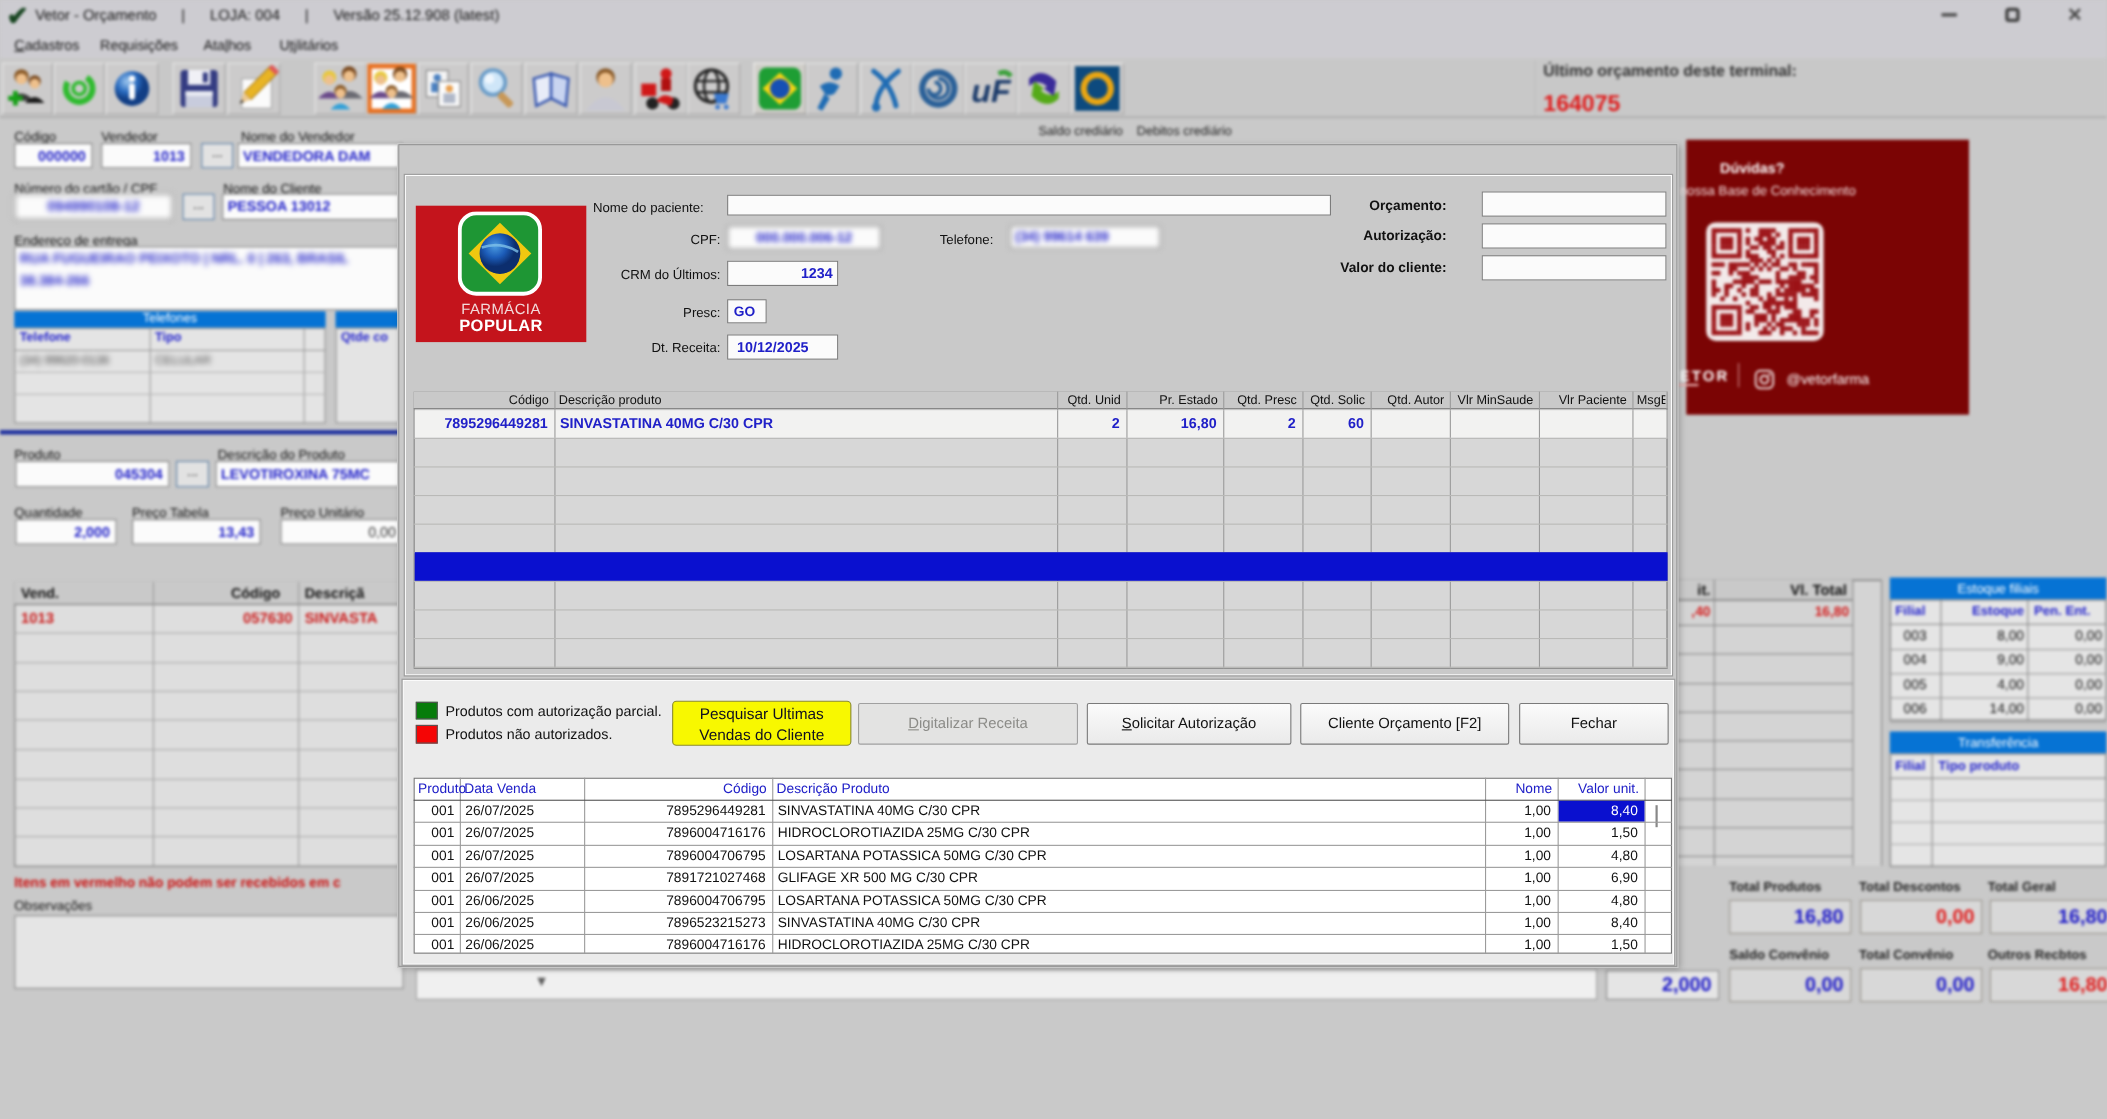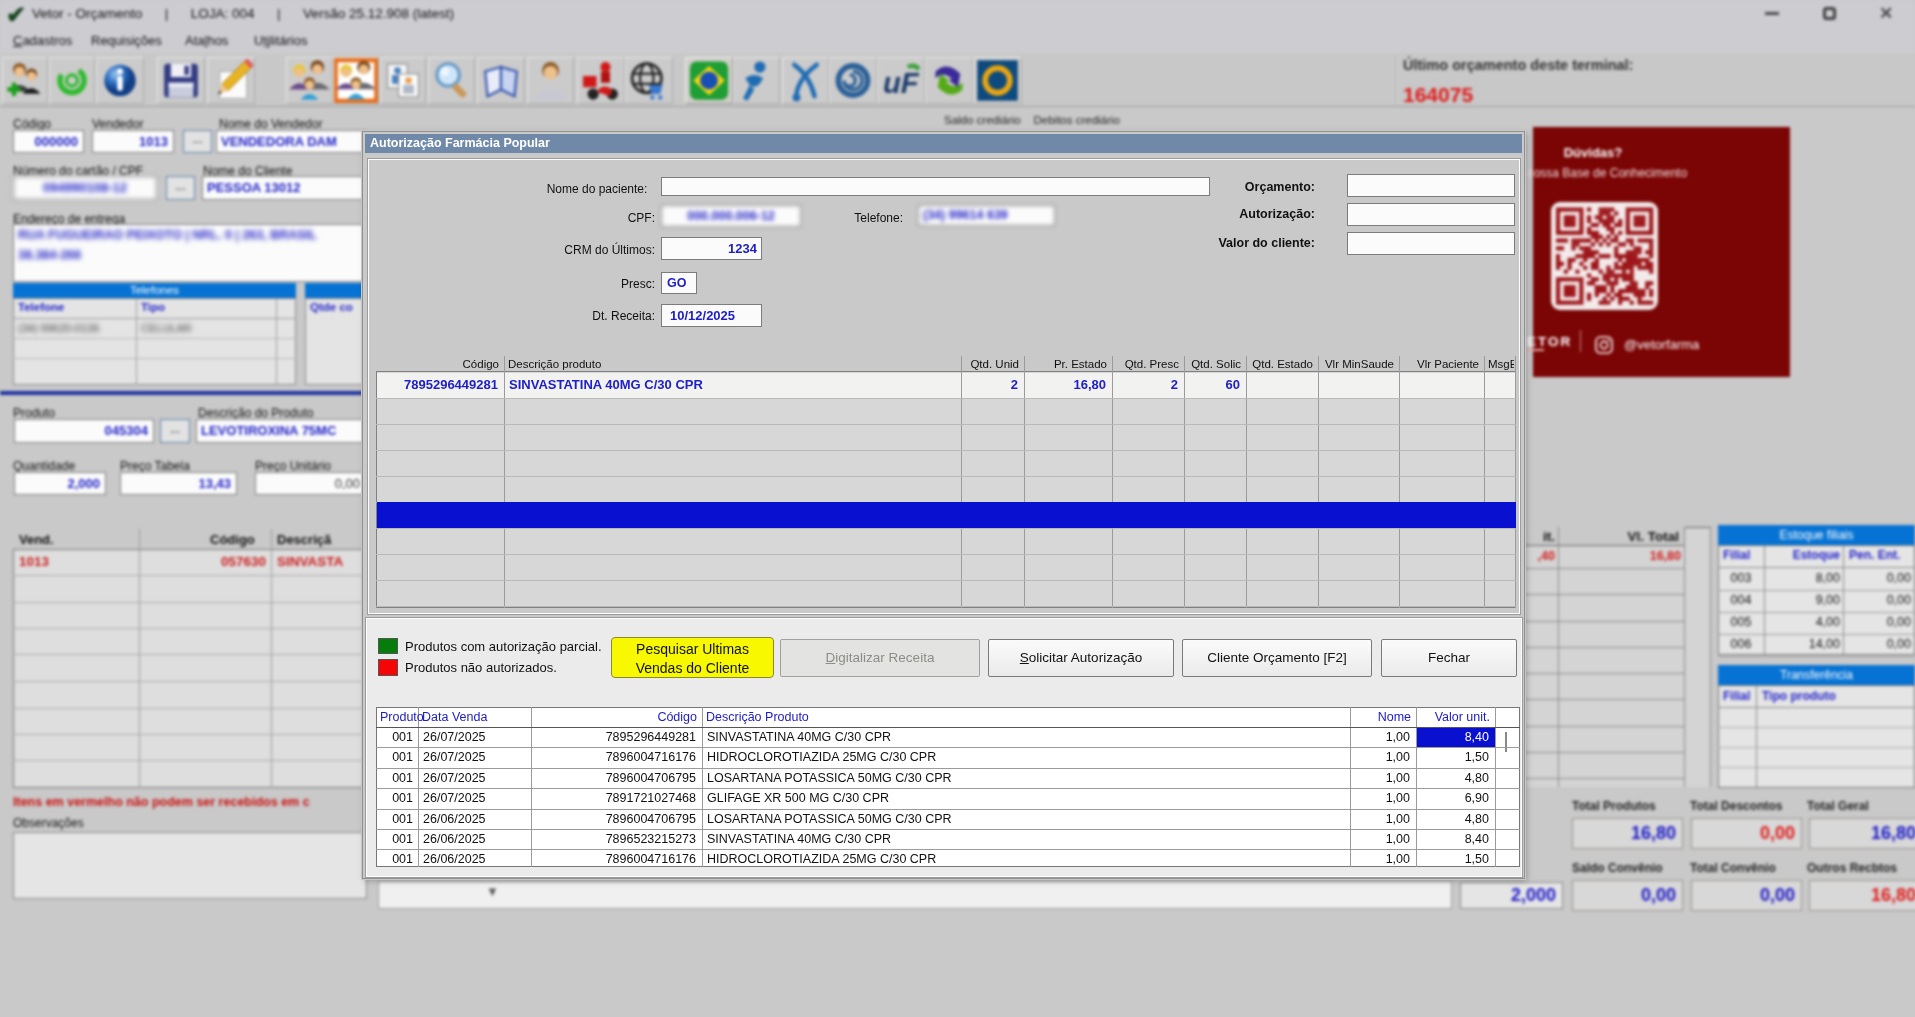--- a/index.html
+++ b/index.html
@@ -652,26 +652,42 @@
   <div class="abs" style="left:1809px;top:818px;width:110px;height:31px;background:#d8d8d8;border:1px solid #98948c;font-size:18px;font-weight:bold;color:#1a16c8;text-align:right;line-height:29px;padding-right:2px;">16,80</div>
   <div class="abs" style="left:1572px;top:861px;font-size:12px;font-weight:bold;color:#222;">Saldo Convênio</div>
   <div class="abs" style="left:1690px;top:861px;font-size:12px;font-weight:bold;color:#222;">Total Convênio</div>
   <div class="abs" style="left:1807px;top:861px;font-size:12px;font-weight:bold;color:#222;">Outros Recbtos</div>
   <div class="abs" style="left:1572px;top:880px;width:111px;height:31px;background:#d8d8d8;border:1px solid #98948c;font-size:18px;font-weight:bold;color:#1a16c8;text-align:right;line-height:29px;padding-right:6px;">0,00</div>
   <div class="abs" style="left:1691px;top:880px;width:111px;height:31px;background:#d8d8d8;border:1px solid #98948c;font-size:18px;font-weight:bold;color:#1a16c8;text-align:right;line-height:29px;padding-right:6px;">0,00</div>
   <div class="abs" style="left:1809px;top:880px;width:110px;height:31px;background:#d8d8d8;border:1px solid #98948c;font-size:18px;font-weight:bold;color:#e01818;text-align:right;line-height:29px;padding-right:2px;">16,80</div>
 </div>
 <div id="modal">
 
-  <div class="abs" style="left:2px;top:2px;width:1157px;height:19px;background:#7189a9;color:#fff;font-size:12.5px;font-weight:bold;line-height:19px;padding-left:5px;">Autorização Farmácia Popular</div>
 
   <div class="abs" style="left:5px;top:27px;width:1152px;height:455px;border:1px solid #fdfdfd;outline:1px solid #9c9c9c;"></div>
 
-
-  <div class="abs lbl" style="left:176px;top:50px;width:116px;text-align:center;font-size:12px;">Nome do paciente:</div>
+  <div class="abs" style="left:15px;top:55px;width:155px;height:124px;background:#c4141c;">
+    <div class="abs" style="left:38px;top:5px;width:77px;height:77px;"><svg width="77" height="77" viewBox="0 0 77 77">
+      <defs>
+              <radialGradient id="ball" cx="38%" cy="32%">
+                <stop offset="0%" stop-color="#4a9ae0"></stop>
+                <stop offset="55%" stop-color="#1c5cb8"></stop>
+                <stop offset="100%" stop-color="#0c2e6e"></stop>
+              </radialGradient>
+            </defs>
+      <rect x="2" y="2" width="73" height="73" rx="15" fill="#1e9634" stroke="#fff" stroke-width="3.5"></rect>
+      <path d="M38.5 10.5 L67 38.5 L38.5 66.5 L10 38.5 Z" fill="#f0c810"></path>
+      <circle cx="38.5" cy="38.5" r="18.5" fill="url(#ball)"></circle>
+      <path d="M22 33 q17 -6 33 4" fill="none" stroke="#7ec0e8" stroke-width="2.5" opacity="0.8"></path>
+    </svg></div>
+    <div class="abs" style="left:0;top:86px;width:155px;text-align:center;color:#f3dada;font-size:13.5px;letter-spacing:0.4px;">FARMÁCIA</div>
+    <div class="abs" style="left:0;top:101px;width:155px;text-align:center;color:#fff;font-size:15px;font-weight:bold;letter-spacing:0.4px;">POPULAR</div>
+  </div>
+
+  <div class="abs lbl" style="left:176px;top:50px;width:116px;text-align:left;font-size:12px;">Nome do paciente:</div>
   <div class="abs" style="left:298px;top:45px;width:549px;height:19px;background:#fbfbfb;border:1px solid #7c7c7c;"></div>
   <div class="abs lbl" style="left:176px;top:79px;width:116px;text-align:right;font-size:12px;">CPF:</div>
   <div class="abs inp c anon" style="left:298px;top:73px;width:140px;height:22px;line-height:20px;font-size:12.5px;">000.000.006-12</div>
   <div class="abs lbl" style="left:424px;top:79px;width:116px;text-align:right;font-size:12px;">Telefone:</div>
   <div class="abs inp anon" style="left:555px;top:73px;width:137px;height:21px;line-height:19px;font-size:12.5px;padding-left:4px;">(34) 99614 639</div>
   <div class="abs lbl" style="left:176px;top:111px;width:116px;text-align:right;font-size:12px;">CRM do Últimos:</div>
   <div class="abs inp r" style="left:298px;top:105px;width:101px;height:23px;line-height:21px;font-size:13px;padding-right:4px;">1234</div>
   <div class="abs lbl" style="left:176px;top:145px;width:116px;text-align:right;font-size:12px;">Presc:</div>
   <div class="abs inp" style="left:298px;top:140px;width:36px;height:22px;line-height:20px;font-size:12.5px;padding-left:5px;">GO</div>
   <div class="abs lbl" style="left:176px;top:177px;width:116px;text-align:right;font-size:12px;">Dt. Receita:</div>
@@ -697,21 +713,21 @@
   <div class="abs" style="left:955px;top:224px;width:1px;height:252px;background:#9b9b9b;"></div>
   <div class="abs" style="left:1036px;top:224px;width:1px;height:252px;background:#9b9b9b;"></div>
   <div class="abs" style="left:1121px;top:224px;width:1px;height:252px;background:#9b9b9b;"></div>
   <div class="abs" style="left:1152px;top:224px;width:1px;height:252px;background:#9b9b9b;"></div>
   <div class="abs r" style="left:13px;top:226px;width:123px;font-size:11.5px;color:#111;">Código</div>
   <div class="abs" style="left:145px;top:226px;width:452px;font-size:11.5px;color:#111;white-space:nowrap;overflow:hidden;">Descrição produto</div>
   <div class="abs r" style="left:598px;top:226px;width:58px;font-size:11.5px;color:#111;">Qtd. Unid</div>
   <div class="abs r" style="left:661px;top:226px;width:83px;font-size:11.5px;color:#111;">Pr. Estado</div>
   <div class="abs r" style="left:749px;top:226px;width:67px;font-size:11.5px;color:#111;">Qtd. Presc</div>
   <div class="abs r" style="left:821px;top:226px;width:57px;font-size:11.5px;color:#111;">Qtd. Solic</div>
-  <div class="abs r" style="left:883px;top:226px;width:67px;font-size:11.5px;color:#111;">Qtd. Estado</div>
+  <div class="abs r" style="left:883px;top:226px;width:67px;font-size:11.5px;color:#111;">Qtd. Autor</div>
   <div class="abs r" style="left:955px;top:226px;width:76px;font-size:11.5px;color:#111;">Vlr MinSaude</div>
   <div class="abs r" style="left:1036px;top:226px;width:80px;font-size:11.5px;color:#111;">Vlr Paciente</div>
   <div class="abs" style="left:1125px;top:226px;width:26px;font-size:11.5px;color:#111;white-space:nowrap;overflow:hidden;">MsgE</div>
   <div class="abs" style="left:14px;top:241px;width:1139px;height:25px;background:#f2f2f1;"></div>
   <div class="abs" style="left:141px;top:241px;width:1px;height:25px;background:#9b9b9b;"></div>
   <div class="abs" style="left:598px;top:241px;width:1px;height:25px;background:#9b9b9b;"></div>
   <div class="abs" style="left:661px;top:241px;width:1px;height:25px;background:#9b9b9b;"></div>
   <div class="abs" style="left:749px;top:241px;width:1px;height:25px;background:#9b9b9b;"></div>
   <div class="abs" style="left:821px;top:241px;width:1px;height:25px;background:#9b9b9b;"></div>
   <div class="abs" style="left:883px;top:241px;width:1px;height:25px;background:#9b9b9b;"></div>

